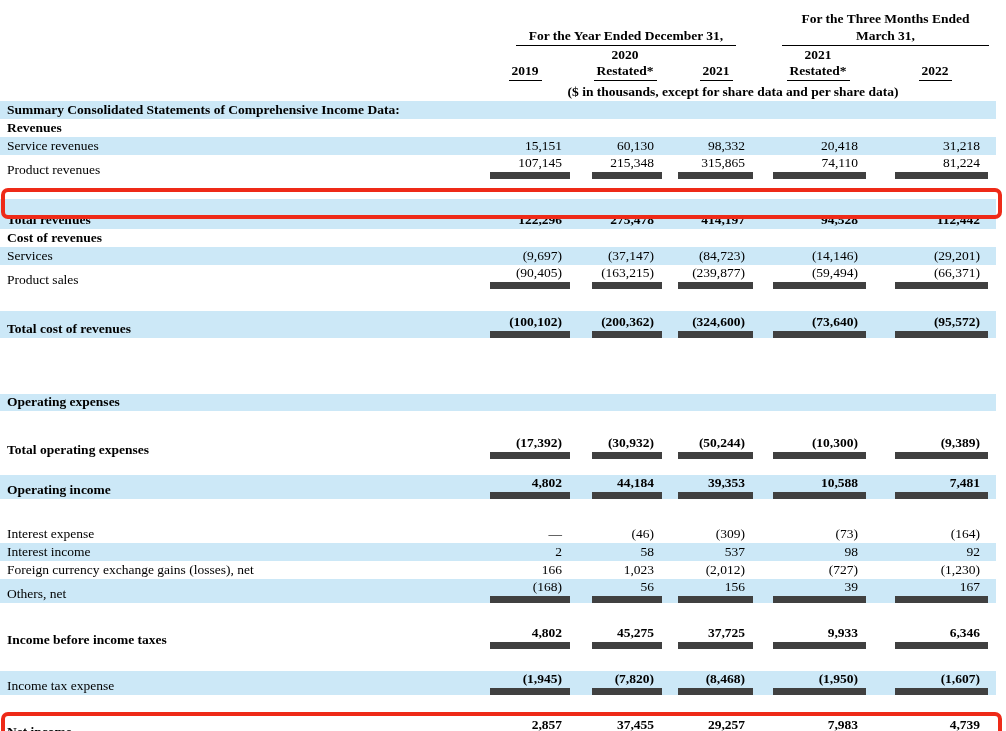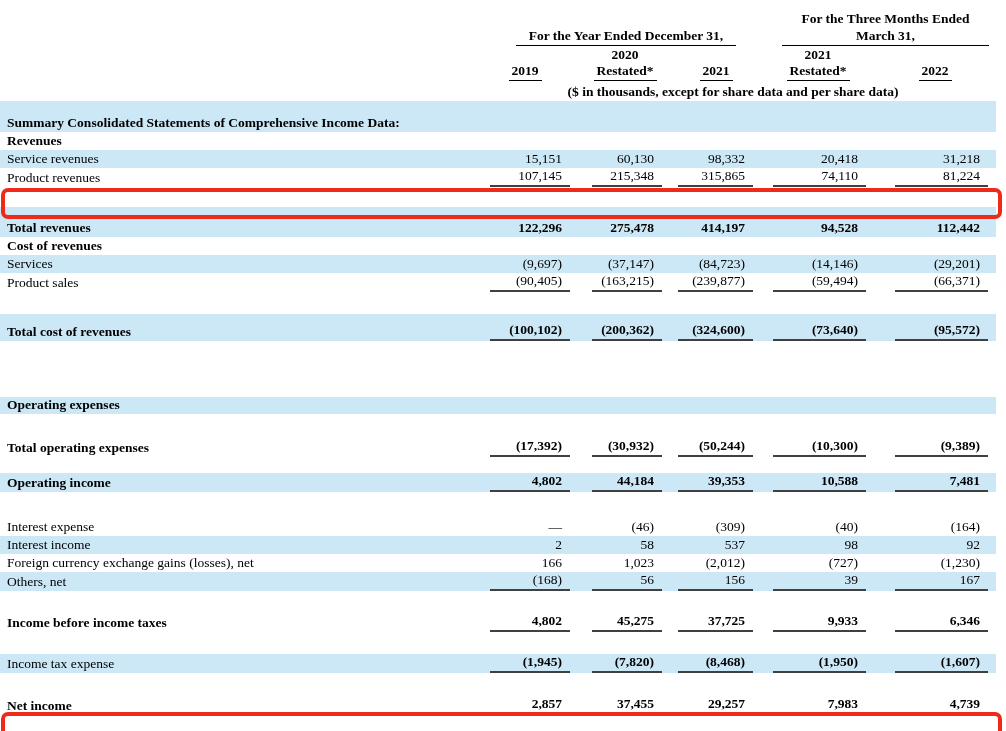--- a/index.html
+++ b/index.html
@@ -10,21 +10,21 @@
     overflow:hidden;
   }
   table{border-collapse:collapse; table-layout:fixed; width:996px;}
   td{vertical-align:bottom; line-height:15px; overflow:hidden; white-space:nowrap;}
   tr.blue td{background:var(--blue);}
   tr.bold td{font-weight:bold;}
   td.lbl{padding:0 0 2px 7px; text-align:left;}
   td.lbl.ind{padding-left:38px;}
   td.num{text-align:right;}
   .wrap{display:block; text-align:right; padding:0 8px 2px 0;}
-  td.num.u .wrap{border-bottom:2px solid #404040;}
+  td.num.u .wrap{border-bottom:7px solid #404040;}
   td.num.vb .wrap{font-weight:bold;}
   td.num:nth-child(2){padding:0 10px 0 20px;}
   td.num:nth-child(3){padding:0 8px 0 12px;}
   td.num:nth-child(4){padding:0 9px 0 8px;}
   td.num:nth-child(5){padding:0 8px 0 11px;}
   td.num:nth-child(6){padding:0 8px 0 21px;}
   
   tr.r-groups{height:46px;}
   td.grp{vertical-align:bottom; padding:0;}
   .grp-u{font-weight:bold; text-align:center; border-bottom:1.5px solid #000; padding-bottom:1px; line-height:17px;}
@@ -74,21 +74,21 @@
           <td class="yr"><span class="yru"><div>2021</div></span></td>
           <td class="yr"><span class="yru"><div>2021</div><div>Restated*</div></span></td>
           <td class="yr"><span class="yru"><div>2022</div></span></td>
         </tr>
     <tr class="r-units">
       <td></td>
       <td class="units" colspan="5">($ in thousands, except for share data and per share data)</td>
     </tr>
     </tbody>
       <tbody id="body-rows">
-        <tr class="blue bold" style="height: 31px;">
+        <tr class="blue bold" style="height: 18px;">
           <td class="lbl" colspan="6">Summary Consolidated Statements of Comprehensive Income Data:</td>
         </tr>
         <tr class=" bold" style="height: 18px;">
           <td class="lbl" colspan="6">Revenues</td>
         </tr>
         <tr class="blue" style="height: 18px;">
           <td class="lbl">Service revenues</td>
           <td class="num">
             <span class="wrap">15,151</span>
           </td>
@@ -263,21 +263,21 @@
           <td class="num">
             <span class="wrap">—</span>
           </td>
           <td class="num">
             <span class="wrap">(46)</span>
           </td>
           <td class="num">
             <span class="wrap">(309)</span>
           </td>
           <td class="num">
-            <span class="wrap">(40)</span>
+            <span class="wrap">(73)</span>
           </td>
           <td class="num">
             <span class="wrap">(164)</span>
           </td>
         </tr>
         <tr class="blue" style="height: 18px;">
           <td class="lbl">Interest income</td>
           <td class="num">
             <span class="wrap">2</span>
           </td>

